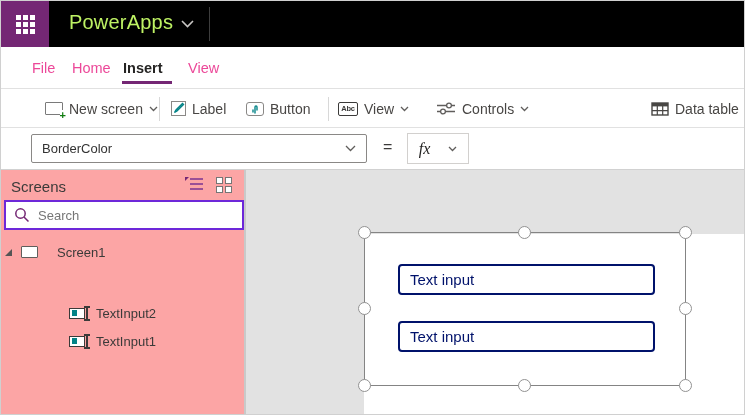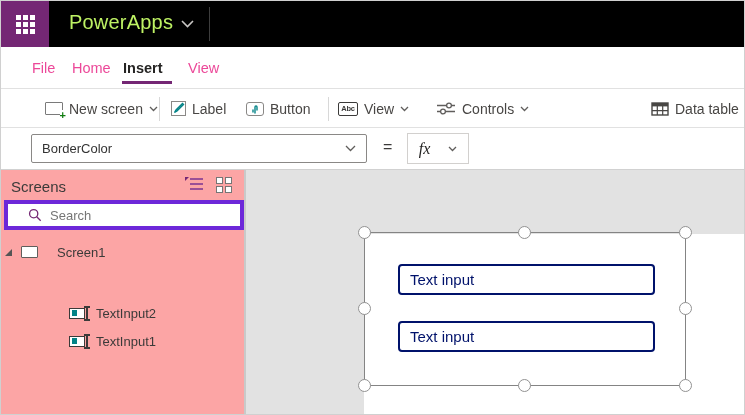--- a/index.html
+++ b/index.html
@@ -50,21 +50,21 @@
   .body { position:absolute; left:0; top:169px; width:745px; height:246px; }
   .sidebar { position:absolute; left:0; top:0; width:245px; height:246px; background:#fca5a5; border-right:2px solid #c9c9c9; }
   .sb-title { position:absolute; left:10px; top:8px; font-size:15px; color:#3b3a39; }
   .sb-icons { position:absolute; right:12px; top:7px; display:flex; gap:12px; }
   .icon-treeview { position:relative; width:16px; height:14px; cursor:pointer; }
   .icon-treeview i { position:absolute; left:2px; width:13px; height:2px; background:#9b4f96; }
   .icon-treeview i:nth-child(1){ top:1px; } .icon-treeview i:nth-child(2){ top:6px; } .icon-treeview i:nth-child(3){ top:11px; }
   .icon-treeview::before { content:""; position:absolute; left:-3px; top:0px; border-left:4px solid #742774; border-bottom:4px solid transparent; }
   .icon-gridview { display:grid; grid-template-columns:7px 7px; grid-template-rows:7px 7px; gap:2px; cursor:pointer; }
   .icon-gridview span { border:1px solid #767676; background:#fff; }
-  .search-box { position:absolute; left:3px; top:30px; width:240px; height:30px; border:4px solid #6d28d9; display:flex; align-items:center; padding:0 20px; gap:8px; background:#fff; }
+  .search-box { position:absolute; left:3px; top:30px; width:240px; height:30px; border:2px solid #6d28d9; display:flex; align-items:center; padding:0 8px; gap:8px; background:#fff; }
   .search-box input { border:none; outline:none; font-size:13px; color:#333; width:170px; font-family:"Liberation Sans", sans-serif; }
   .search-box input::placeholder { color:#767676; }
 
   .tree-row { position:absolute; left:0; width:243px; height:26px; display:flex; align-items:center; cursor:pointer; font-size:13px; color:#3b3a39; }
   .tree-row.selected { background:#dcdcdc; }
   .tri { width:0; height:0; border-left:7px solid transparent; border-bottom:7px solid #555; }
   .icon-screen { width:17px; height:12px; border:1.5px solid #605e5c; border-radius:1px; background:#fff; }
   .icon-group { position:relative; width:17px; height:16px; }
   .icon-group .back { position:absolute; left:0; top:0; width:11px; height:11px; border:1px dashed #605e5c; }
   .icon-group .front { position:absolute; right:0; bottom:0; width:10px; height:10px; border:1.5px solid #605e5c; background:#fff; }

